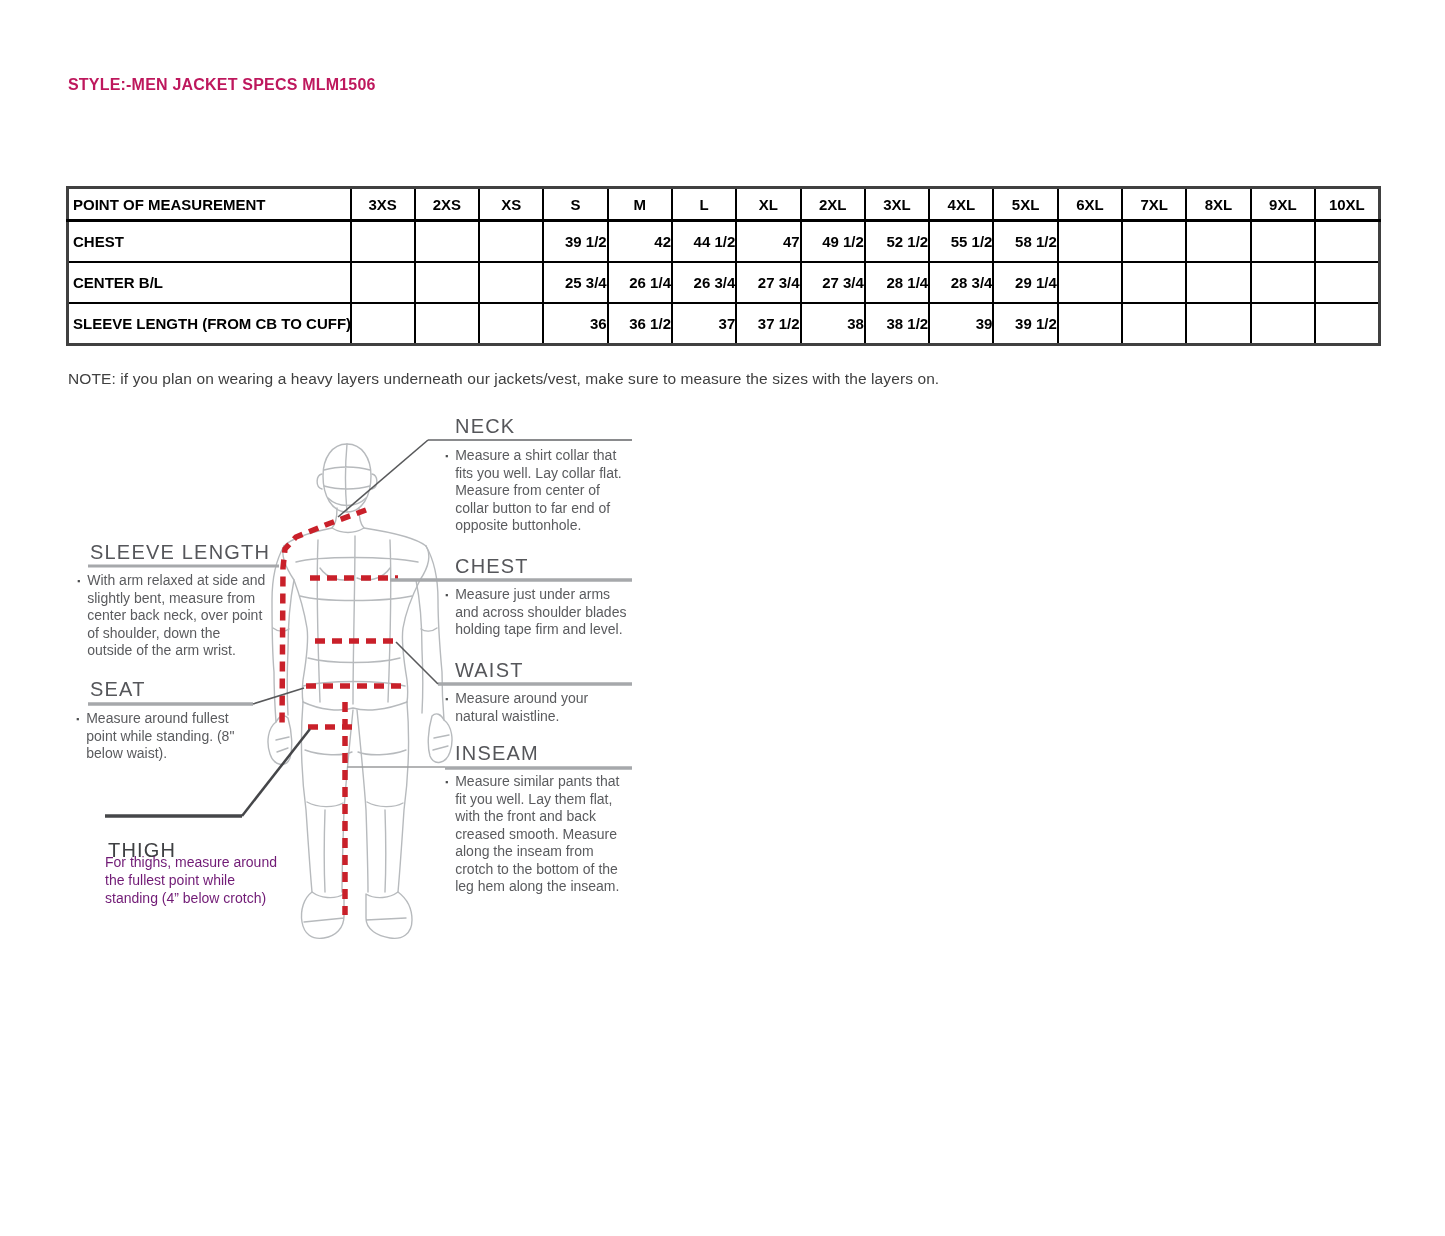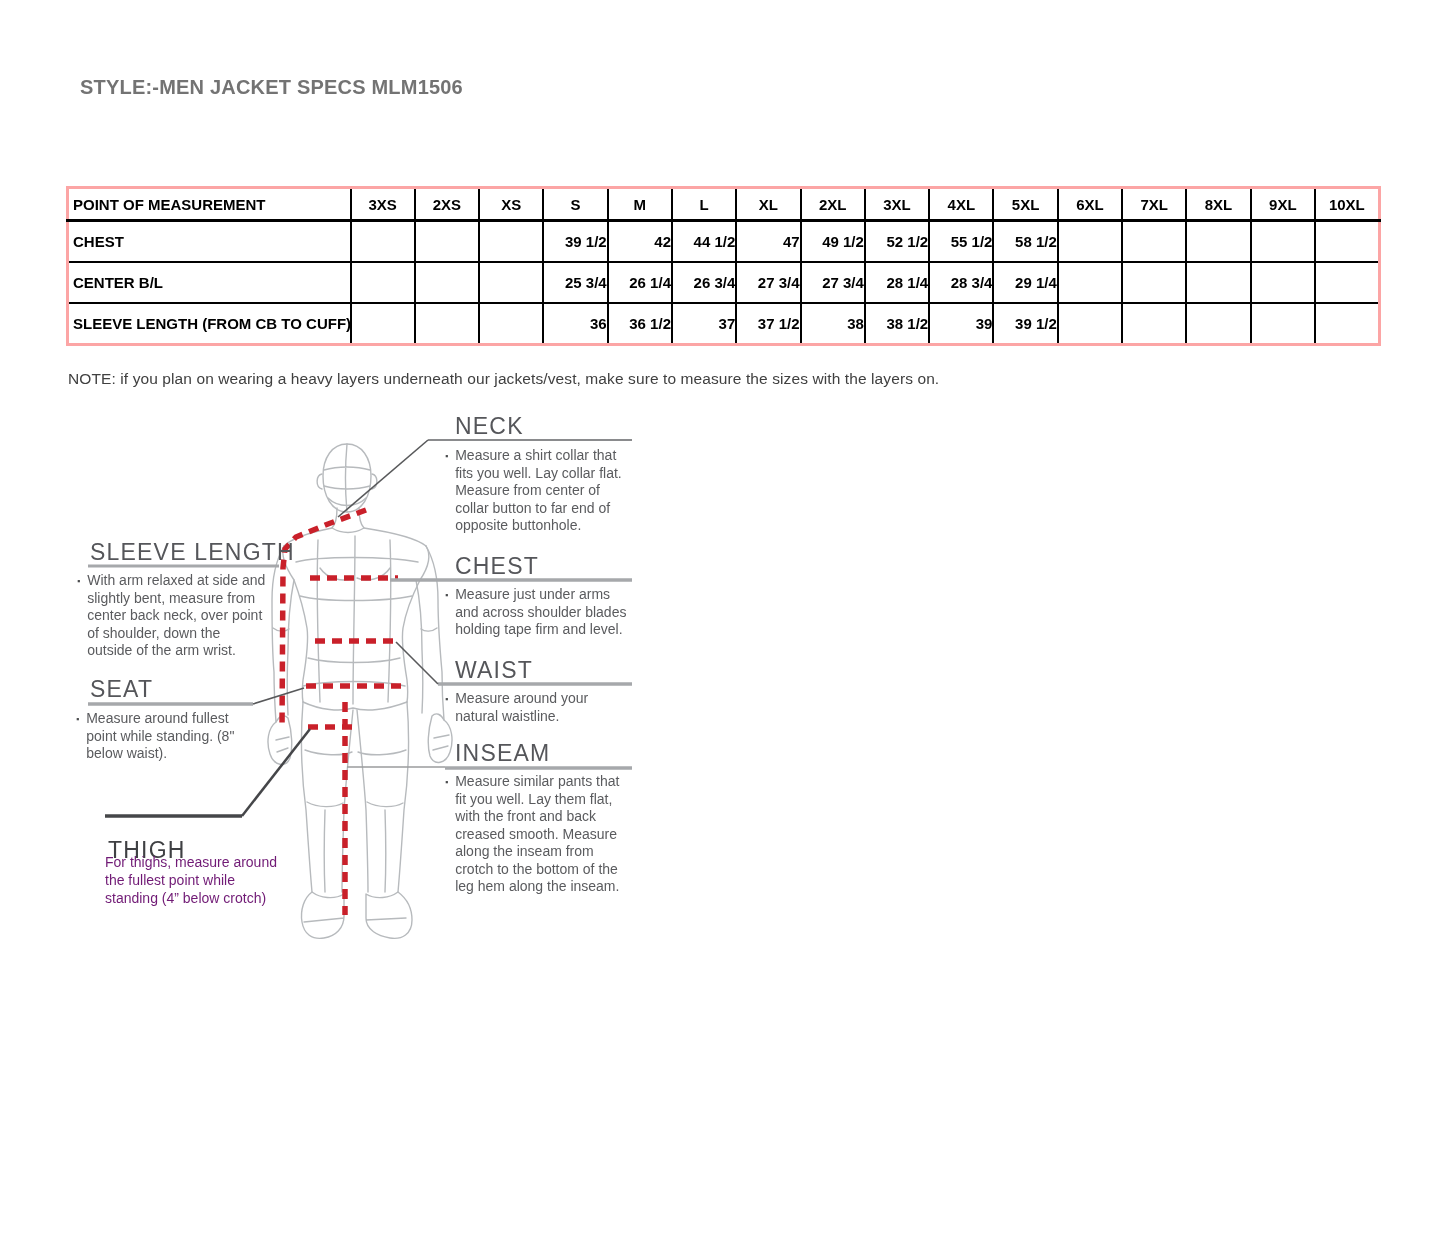--- a/index.html
+++ b/index.html
@@ -9,48 +9,48 @@
     --underline:#a6a8ab;
     --thigh-line:#454649;
   }
   html,body{margin:0;padding:0;}
   body{
     width:1445px;height:1236px;position:relative;background:#ffffff;
     font-family:"Liberation Sans", sans-serif;color:#000;overflow:hidden;
   }
   .doc-title{
     position:absolute;left:68px;top:76px;
-    font-size:20px;font-weight:bold;letter-spacing:.2px;color:#737373;margin-left:12px;
+    font-size:16px;font-weight:bold;letter-spacing:.2px;color:#be185d;
   }
   
   .size-table{
     position:absolute;left:66px;top:186px;width:1312px;
     border-collapse:collapse;table-layout:fixed;
-    border:3px solid #fca5a5;
+    border:3px solid #404040;
   }
   .size-table th,.size-table td{
     border:2px solid #000;
     font-size:15px;font-weight:bold;color:#000;
     vertical-align:middle;white-space:nowrap;overflow:hidden;
     padding:0;
   }
   .size-table thead th{height:30px;text-align:center;border-bottom:3px solid #000;}
   .size-table thead th.pom{text-align:left;padding-left:4px;}
   .size-table tbody td{height:39px;text-align:right;}
   .size-table tbody td.rowlabel{text-align:left;padding-left:4px;}
   
   .note-line{
     position:absolute;left:68px;top:370px;
     font-size:15.5px;font-weight:normal;color:#404040;letter-spacing:.1px;
   }
   
   .diagram{position:absolute;left:60px;top:410px;width:680px;height:575px;}
   .diagram svg{position:absolute;left:0;top:0;}
   .dtitle{
-    position:absolute;font-size:23px;letter-spacing:1.2px;color:#55565a;
+    position:absolute;font-size:20px;letter-spacing:1.2px;color:#55565a;
     font-weight:normal;line-height:20px;white-space:nowrap;
   }
   .dtext{position:absolute;font-size:14px;line-height:17.5px;color:#5a5b5e;}
   .ditem{display:flex;}
   .bullet{
     flex:0 0 auto;font-size:9px;line-height:17.5px;color:#4a4b4d;
     margin-right:7px;margin-top:1px;
   }
   .thigh-title{color:#3f4043;}
   .thigh-text{color:#701a75;font-size:14px;line-height:18px;margin-top:29px;}

